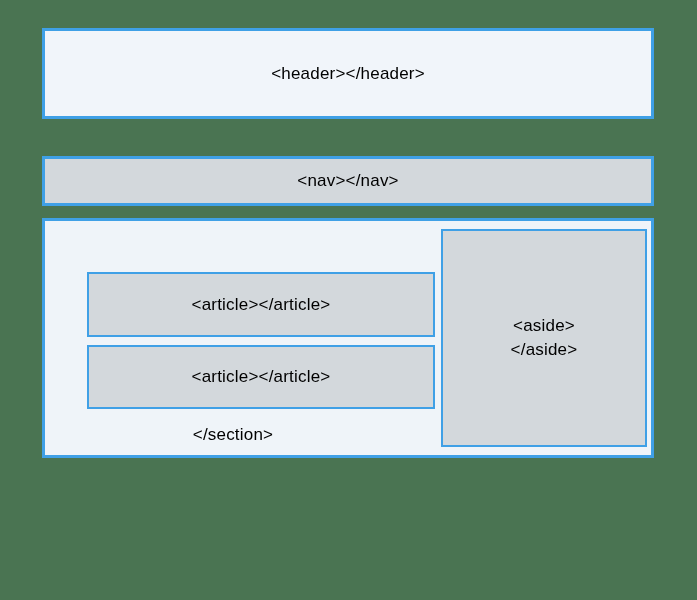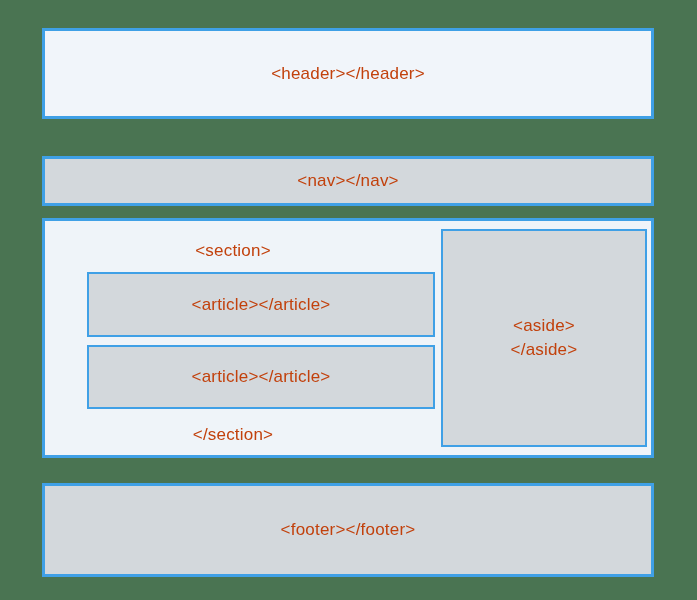--- a/index.html
+++ b/index.html
@@ -11,21 +11,21 @@
   }
   .canvas {
     position: relative;
     width: 697px;
     height: 600px;
     background: #4a7452;
   }
   .box {
     position: absolute;
     border: 3px solid #3fa0e6;
-    color: #c2410c;
+    color: #000000;
     font-size: 17px;
     letter-spacing: 0.2px;
   }
   .box.light { background: #f1f5fa; }
   .box.gray  { background: #d3d8dc; }
   .center-label {
     display: flex;
     align-items: center;
     justify-content: center;
   }
@@ -77,35 +77,31 @@
 
   <div class="box light center-label header-box">
     <span>&lt;header&gt;&lt;/header&gt;</span>
   </div>
 
   <div class="box gray center-label nav-box">
     <span>&lt;nav&gt;&lt;/nav&gt;</span>
   </div>
 
   <div class="box section-box">
-    <div class="tag-label section-open-label">&lt;section&gt;</div>
 
     <div class="article-box article-1 center-label">
       <span>&lt;article&gt;&lt;/article&gt;</span>
     </div>
 
     <div class="article-box article-2 center-label">
       <span>&lt;article&gt;&lt;/article&gt;</span>
     </div>
 
     <div class="tag-label section-close-label">&lt;/section&gt;</div>
 
     <div class="aside-box">
       <span>&lt;aside&gt;</span>
       <span>&lt;/aside&gt;</span>
     </div>
   </div>
 
-  <div class="box gray center-label footer-box">
-    <span>&lt;footer&gt;&lt;/footer&gt;</span>
-  </div>
 
 </div>
 
 </body></html>

